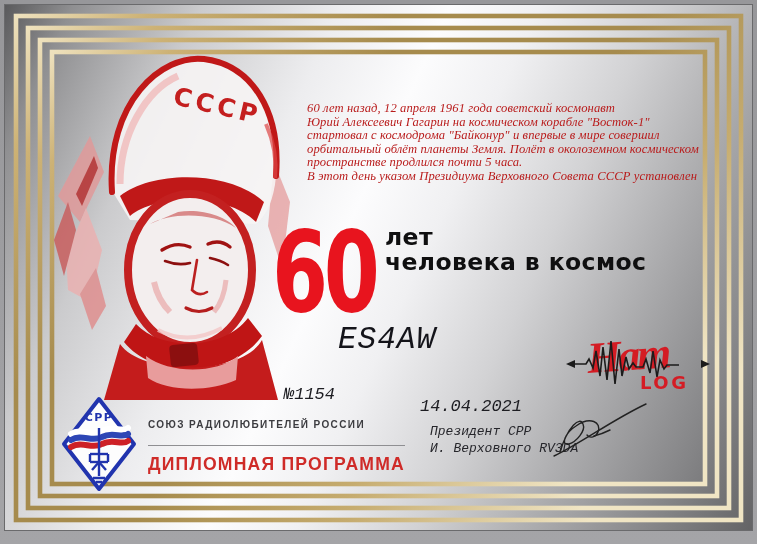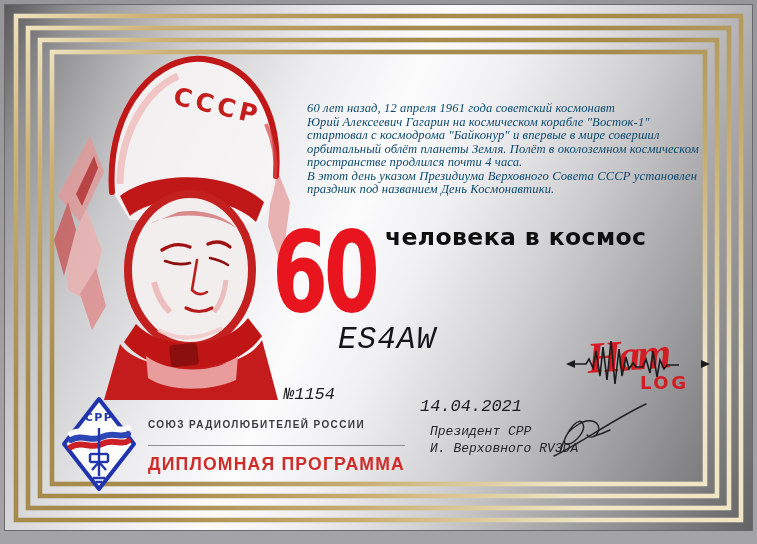--- a/index.html
+++ b/index.html
@@ -21,21 +21,21 @@
   }
   #frame-svg, #art-svg{position:absolute;pointer-events:none;}
   #frame-svg{left:0;top:0;}
   #art-svg{left:50px;top:44px;}
 
   .serifit{font-family:Liberation Mono, monospace;font-style:italic;}
 
   #intro{
     position:absolute;left:307px;top:102px;width:408px;
     font-family:"Liberation Serif","DejaVu Serif",serif;font-style:italic;
-    font-size:12.6px;line-height:13.5px;color:#0c4a6e;
+    font-size:12.6px;line-height:13.5px;color:#b91c1c;
     letter-spacing:0.1px;
   }
   #headline{position:absolute;left:272px;top:222px;height:100px;display:flex;align-items:center;}
   #headline-number{
     font-family:"DejaVu Sans",sans-serif;font-weight:800;
     font-size:112px;line-height:96px;letter-spacing:-6px;
     transform:scaleX(0.72);transform-origin:left top;
   }
   #headline-lines{
     position:absolute;left:113px;top:3px;
@@ -123,28 +123,28 @@
       <rect x="120" y="300" width="28" height="22" rx="4" fill="#8c0f0f" transform="rotate(-6 134 311)"></rect>
       <path d="M108,286 q30,16 64,-2" fill="none" stroke="#f2c6c6" stroke-width="4" opacity="0.8"></path>
     </g>
   </svg>
 
   <div id="intro">
     <div>60 лет назад, 12 апреля 1961 года советский космонавт</div>
     <div>Юрий Алексеевич Гагарин на космическом корабле "Восток-1"</div>
     <div>стартовал с космодрома "Байконур" и впервые в мире совершил</div>
     <div>орбитальный облёт планеты Земля. Полёт в околоземном космическом</div>
-    <div>пространстве продлился почти 4 часа.</div>
+    <div>пространстве продлился почти 5 часа.</div>
     <div>В этот день указом Президиума Верховного Совета СССР установлен</div>
-    <div>праздник под названием День Космонавтики.</div>
   </div>
 
   <div id="headline">
     <div id="headline-number" style="color:#e8141e">60</div>
     <div id="headline-lines">
+      <div>лет</div>
       <div>человека в космос</div>
     </div>
   </div>
 
   <div id="callsign" class="serifit">ES4AW</div>
 
   <div id="serial-row" class="serifit">
     <span id="serial">№1154</span>
     <span id="issue-date">14.04.2021</span>
   </div>

